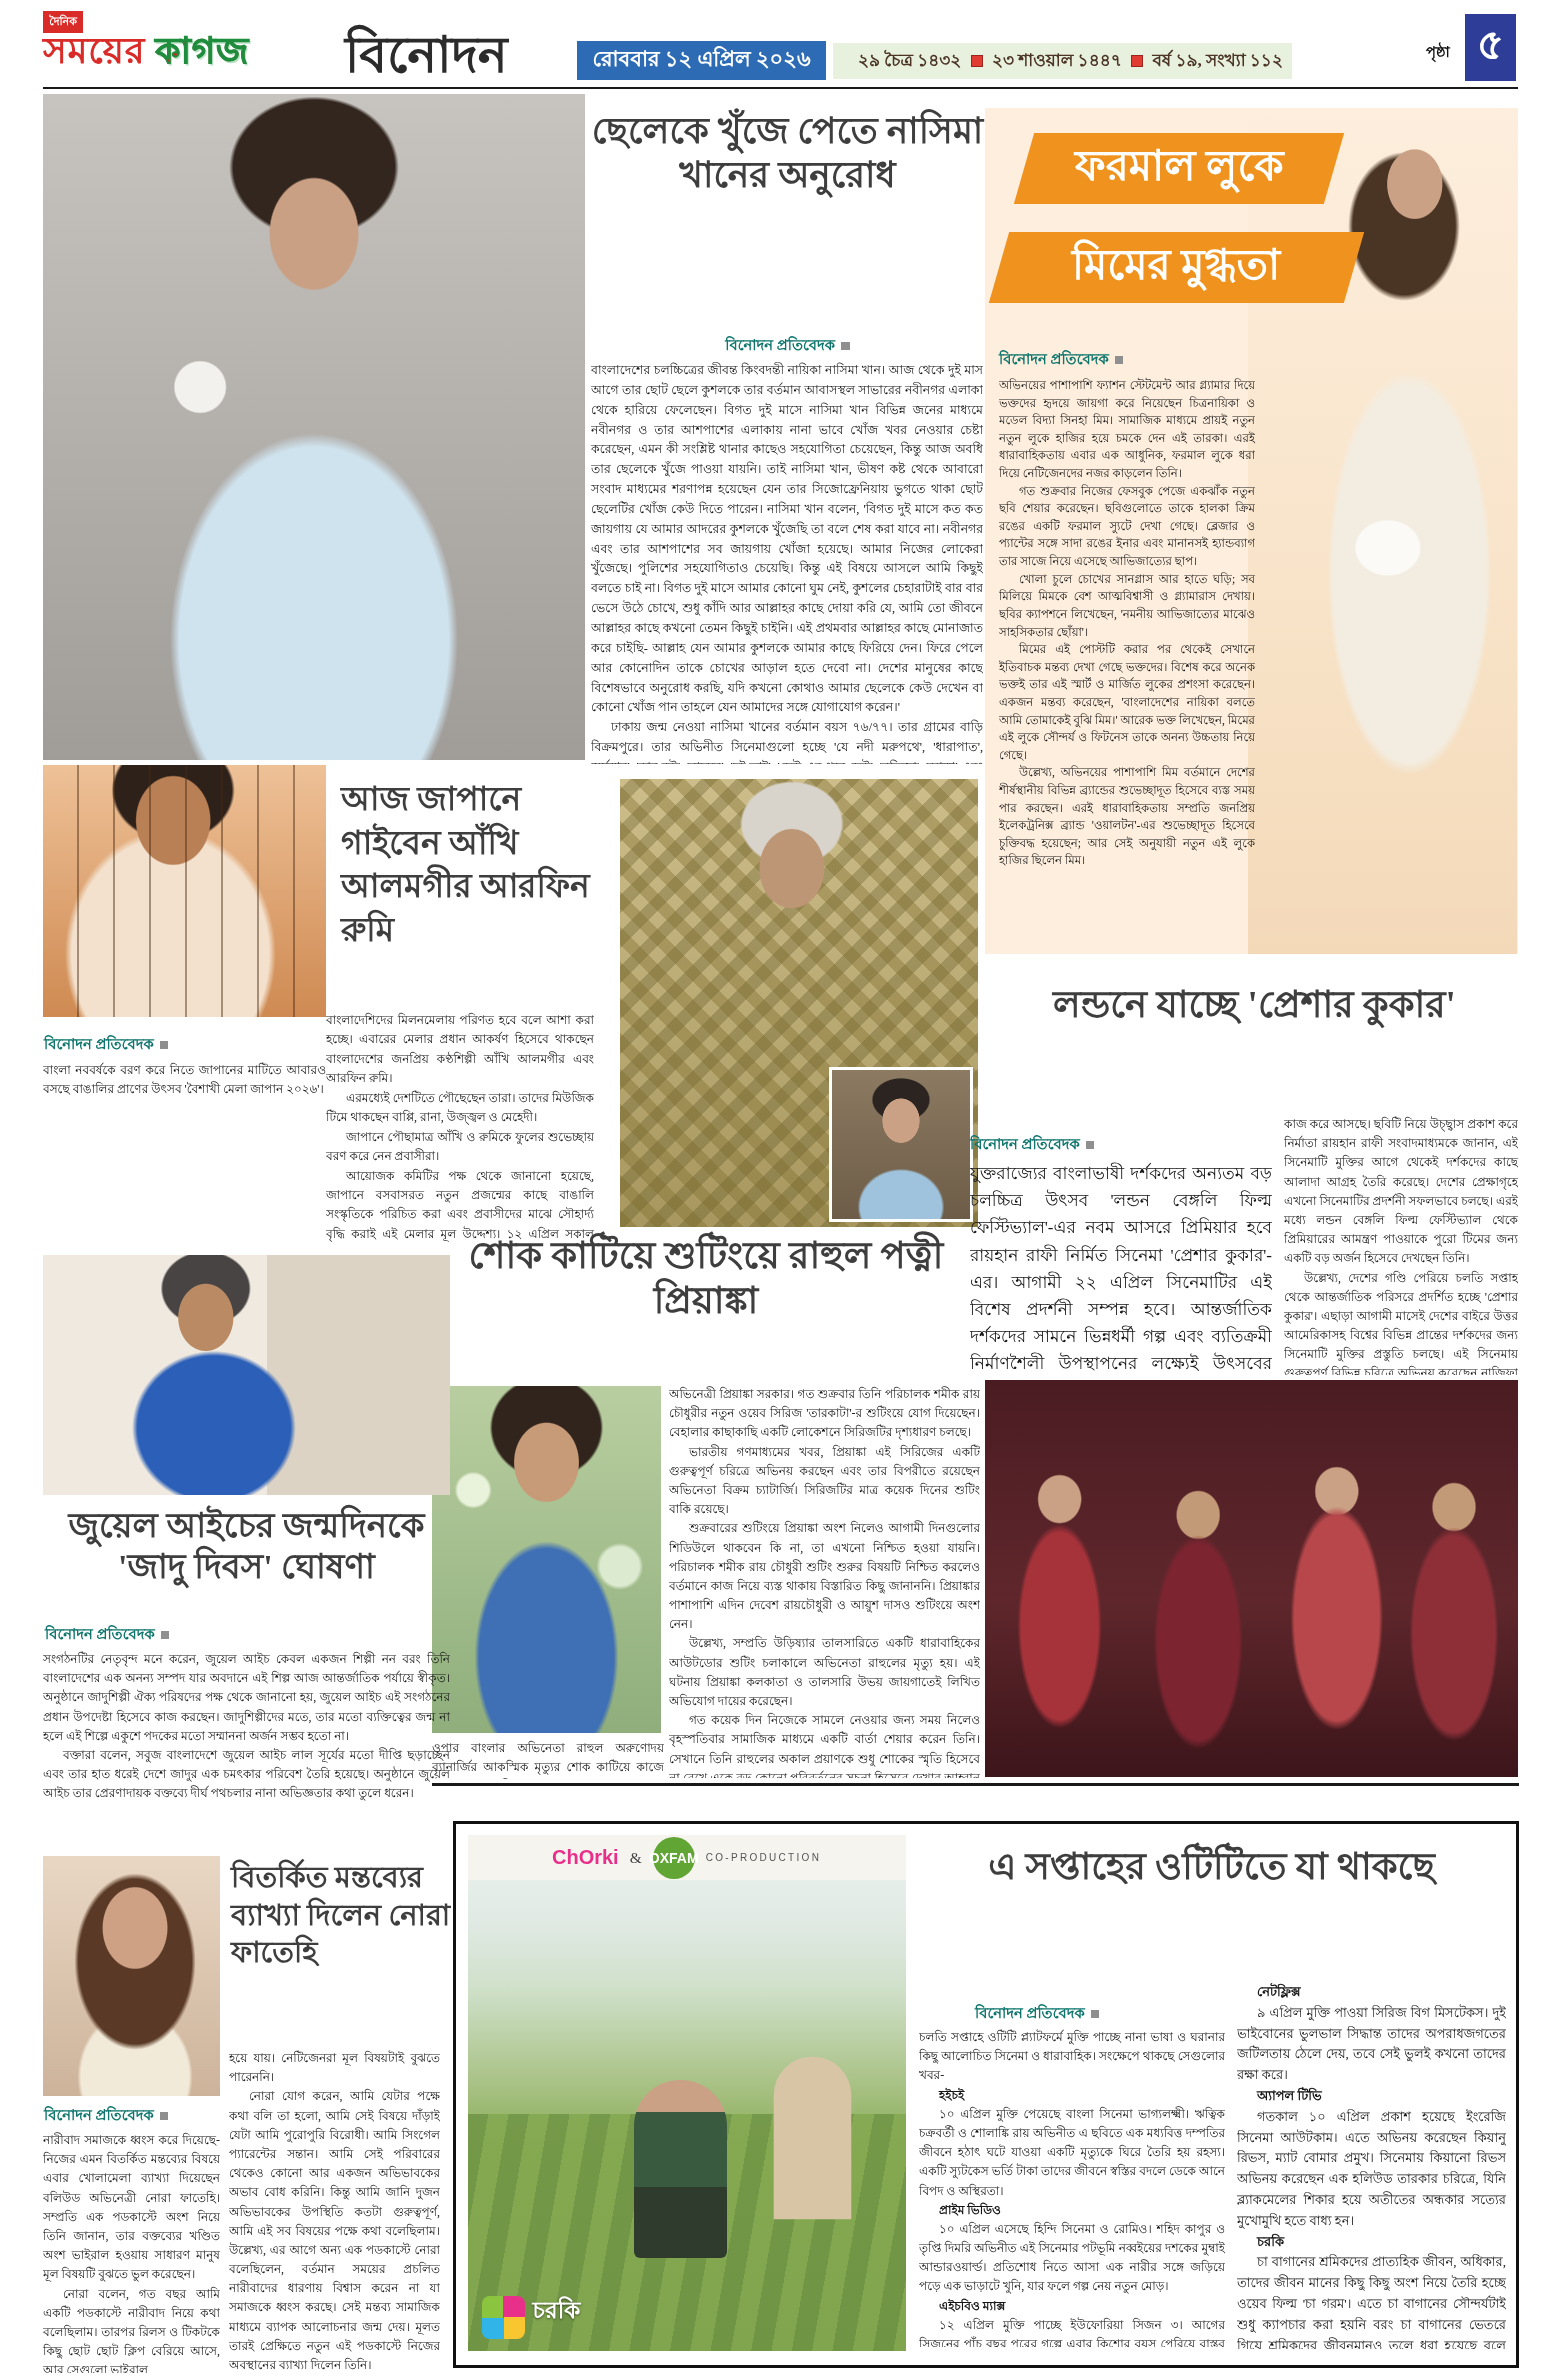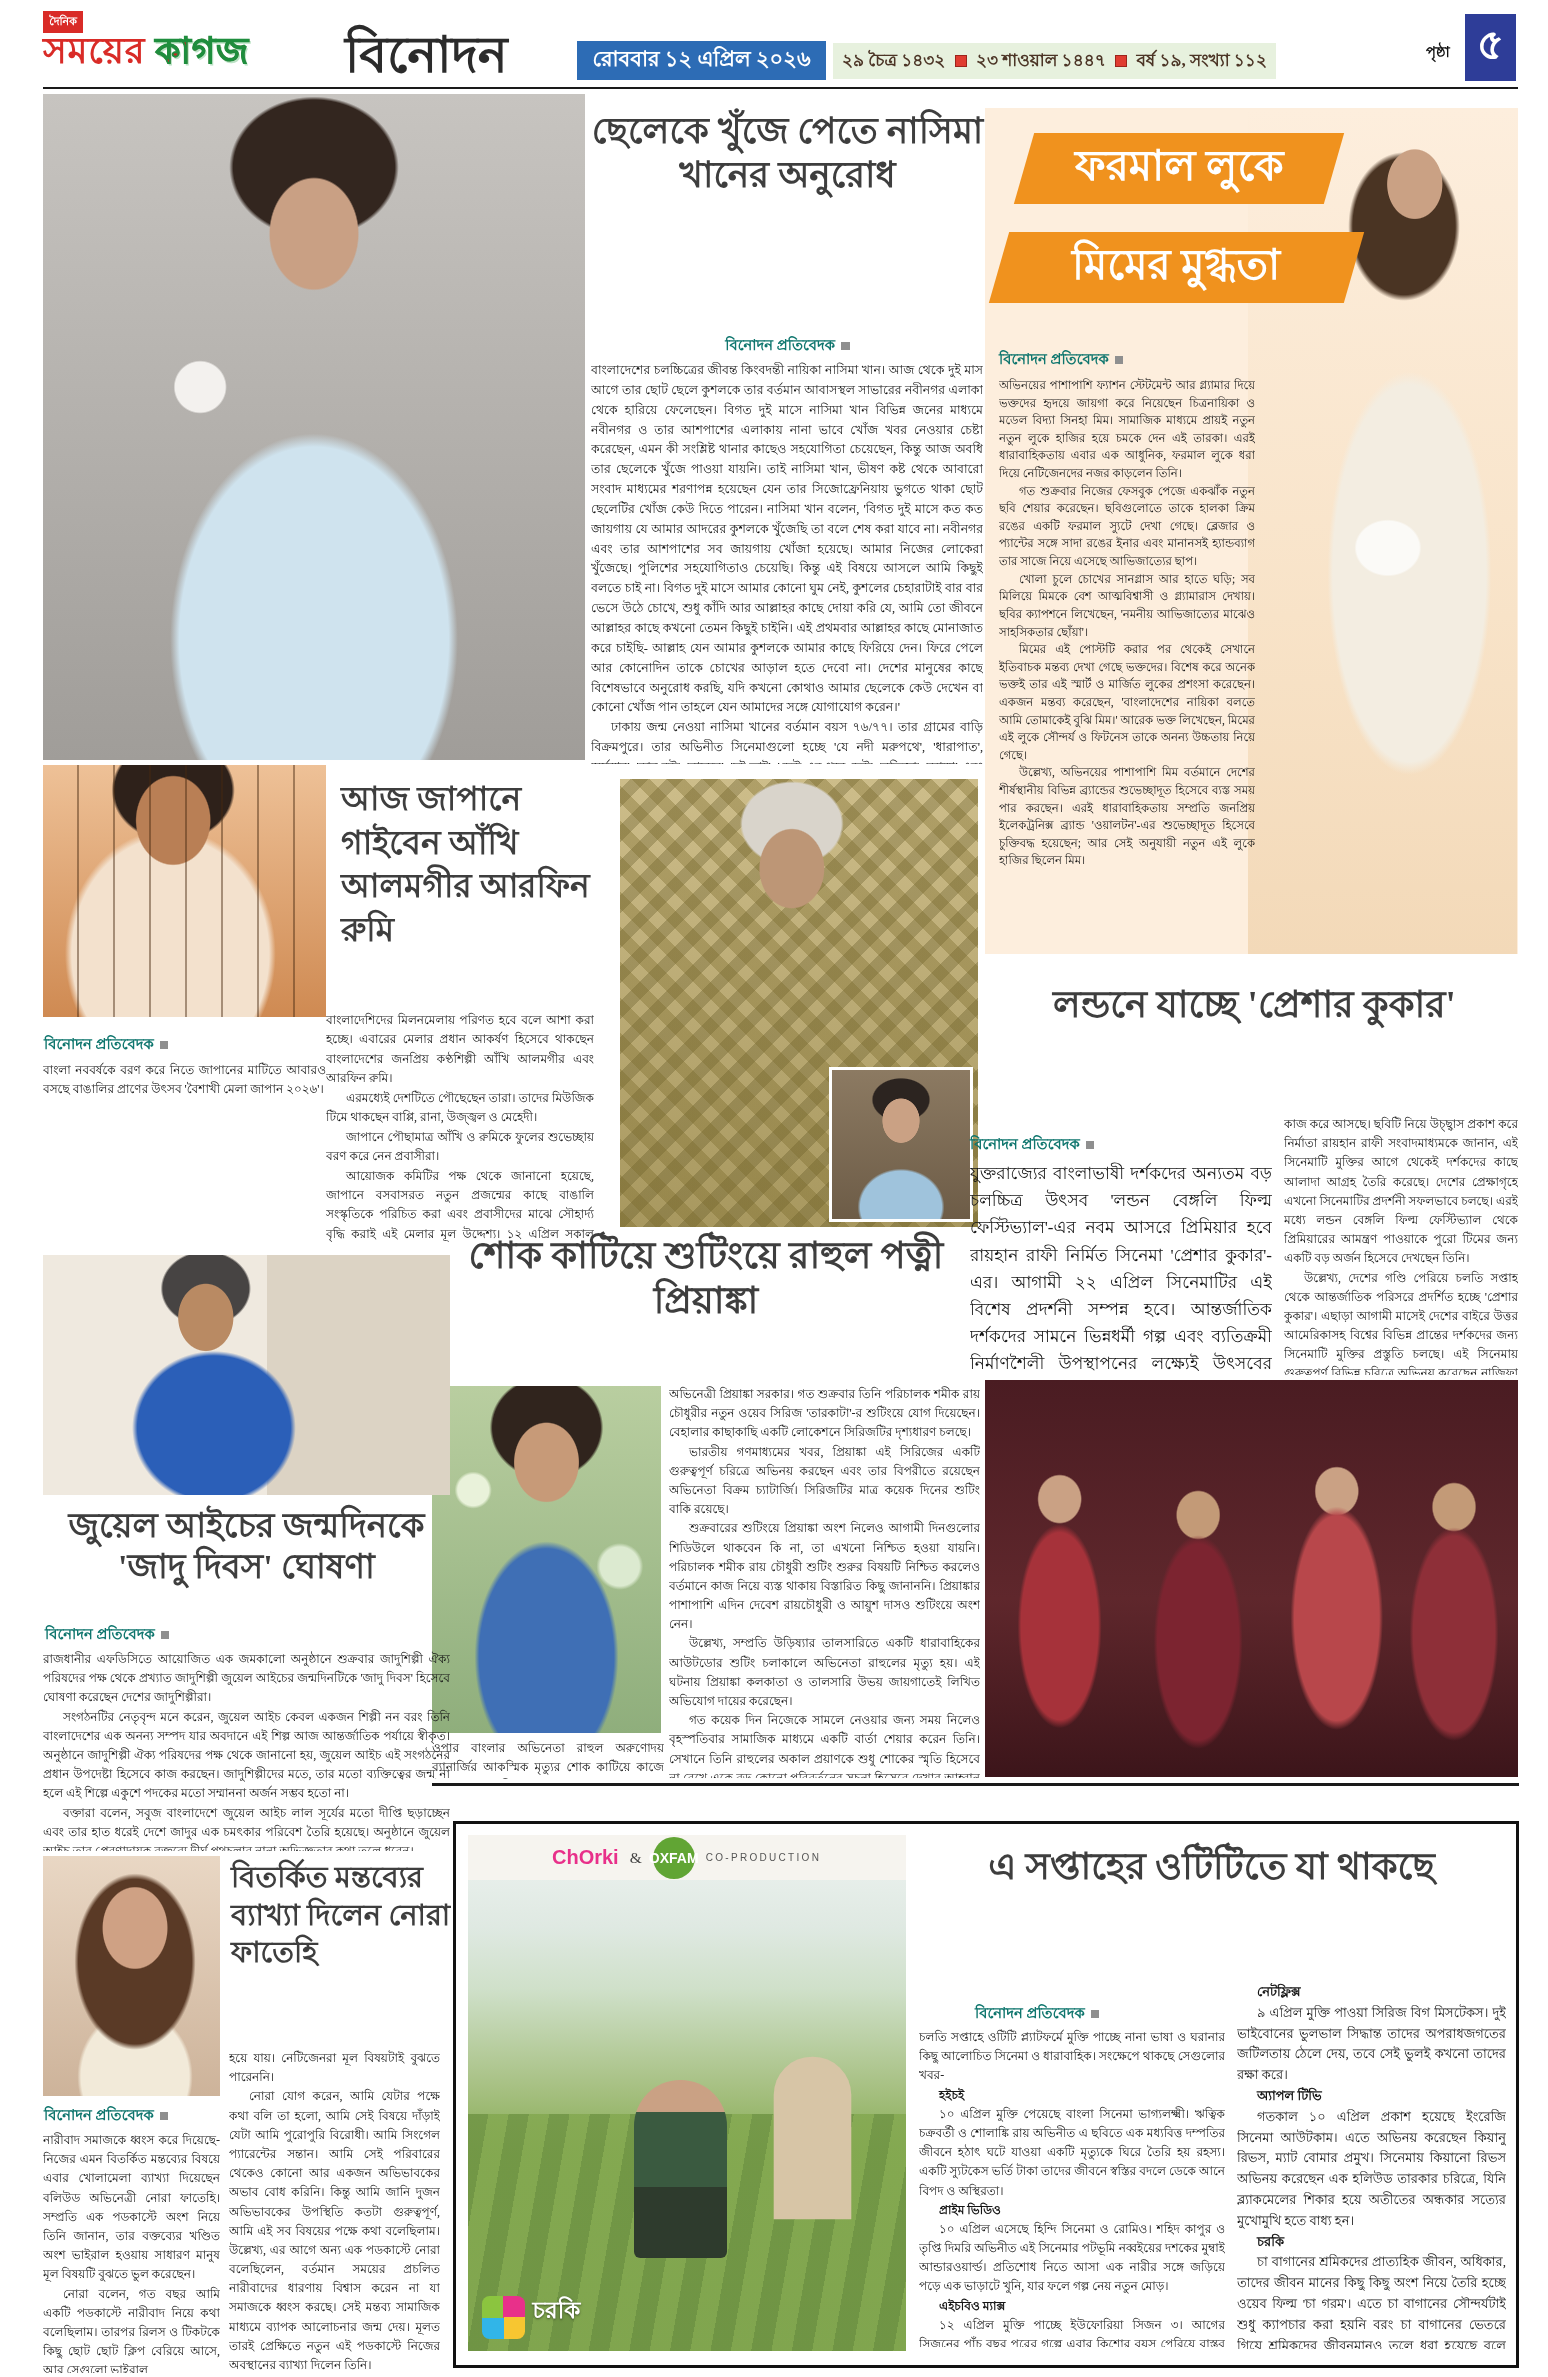--- a/index.html
+++ b/index.html
@@ -15,21 +15,21 @@
   .body-text p + p{text-indent:20px;}
   .body-text .sub{font-weight:bold;text-indent:20px;}
   .photo{position:absolute;overflow:hidden;background:#cfcfcf;}
   .rule-h{position:absolute;background:#1a1a1a;}
   
   .mast-tag{background:#d92b27;color:#fff;font-size:11px;font-weight:bold;padding:1.5px 6.2px;display:inline-block;}
   .mast-main{font-size:36px;font-weight:bold;color:#d92b27;line-height:1.05;letter-spacing:0.8px;}
   .mast-main .w2{color:#c62822;-webkit-text-stroke:0.8px #1e8e3e;text-shadow:1.5px 1.5px 0 #bde3c6;}
   .section-title{font-size:50px;font-weight:bold;color:#2b2b2b;}
   .date-box{background:#2d6cb5;color:#fff;font-weight:bold;font-size:21px;display:flex;align-items:center;justify-content:center;}
-  .cal-box{background:#e7f1de;color:#4c3526;font-weight:bold;font-size:17px;display:flex;align-items:center;justify-content:center;gap:9.3px;}
+  .cal-box{background:#e7f1de;color:#4c3526;font-weight:bold;font-size:17px;display:flex;align-items:center;justify-content:center;gap:9.3px;padding-left:16px;}
   .rsq{display:inline-block;width:10px;height:10px;background:#e03c31;border:0.8px solid #9c241c;}
   .pageno-label{font-size:14.7px;font-weight:bold;color:#111;}
   .pageno-box{background:#2e3d98;color:#fff;font-size:42px;font-weight:bold;display:flex;align-items:center;justify-content:center;}
   
   .peach{background:#fdeedd;}
   .banner{background:#f0921e;transform:skewX(-16deg);display:flex;align-items:center;justify-content:center;}
   .banner .t{transform:skewX(16deg);color:#fff;font-weight:bold;font-size:42px;white-space:nowrap;}
   
   .ott-box{border:3.1px solid #111;background:#fff;}
   
@@ -215,21 +215,20 @@
     <p>কাজ করে আসছে। ছবিটি নিয়ে উচ্ছ্বাস প্রকাশ করে নির্মাতা রায়হান রাফী সংবাদমাধ্যমকে জানান, এই সিনেমাটি মুক্তির আগে থেকেই দর্শকদের কাছে আলাদা আগ্রহ তৈরি করেছে। দেশের প্রেক্ষাগৃহে এখনো সিনেমাটির প্রদর্শনী সফলভাবে চলছে। এরই মধ্যে লন্ডন বেঙ্গলি ফিল্ম ফেস্টিভ্যাল থেকে প্রিমিয়ারের আমন্ত্রণ পাওয়াকে পুরো টিমের জন্য একটি বড় অর্জন হিসেবে দেখছেন তিনি।</p>
     <p>উল্লেখ্য, দেশের গণ্ডি পেরিয়ে চলতি সপ্তাহ থেকে আন্তর্জাতিক পরিসরে প্রদর্শিত হচ্ছে 'প্রেশার কুকার'। এছাড়া আগামী মাসেই দেশের বাইরে উত্তর আমেরিকাসহ বিশ্বের বিভিন্ন প্রান্তের দর্শকদের জন্য সিনেমাটি মুক্তির প্রস্তুতি চলছে। এই সিনেমায় গুরুত্বপূর্ণ বিভিন্ন চরিত্রে অভিনয় করেছেন নাজিফা তুষি, শবনম বুবলী, জিয়াউল রোশান, মারিয়া শান্ত, ফজলুর রহমান বাবু এবং চঞ্চল চৌধুরী।</p>
   </div>
 
   <div class="photo ph-juwel" style="left:43px;top:1255px;width:407px;height:240px;"></div>
   <div class="abs headline center" style="left:43px;top:1505px;width:407px;font-size:34px;">জুয়েল আইচের জন্মদিনকে 'জাদু দিবস' ঘোষণা</div>
   <div class="abs byline" style="left:45px;top:1622px;">
     <span>বিনোদন প্রতিবেদক</span><span class="sq"></span>
   </div>
   <div class="abs body-text" style="left:43px;top:1650px;width:407px;height:201px;font-size:12px;line-height:1.6;">
-    <p>রাজধানীর এফডিসিতে আয়োজিত এক জমকালো অনুষ্ঠানে শুক্রবার জাদুশিল্পী ঐক্য পরিষদের পক্ষ থেকে প্রখ্যাত জাদুশিল্পী জুয়েল আইচের জন্মদিনটিকে 'জাদু দিবস' হিসেবে ঘোষণা করেছেন দেশের জাদুশিল্পীরা।</p>
     <p>সংগঠনটির নেতৃবৃন্দ মনে করেন, জুয়েল আইচ কেবল একজন শিল্পী নন বরং তিনি বাংলাদেশের এক অনন্য সম্পদ যার অবদানে এই শিল্প আজ আন্তর্জাতিক পর্যায়ে স্বীকৃত। অনুষ্ঠানে জাদুশিল্পী ঐক্য পরিষদের পক্ষ থেকে জানানো হয়, জুয়েল আইচ এই সংগঠনের প্রধান উপদেষ্টা হিসেবে কাজ করছেন। জাদুশিল্পীদের মতে, তার মতো ব্যক্তিত্বের জন্ম না হলে এই শিল্পে একুশে পদকের মতো সম্মাননা অর্জন সম্ভব হতো না।</p>
     <p>বক্তারা বলেন, সবুজ বাংলাদেশে জুয়েল আইচ লাল সূর্যের মতো দীপ্তি ছড়াচ্ছেন এবং তার হাত ধরেই দেশে জাদুর এক চমৎকার পরিবেশ তৈরি হয়েছে। অনুষ্ঠানে জুয়েল আইচ তার প্রেরণাদায়ক বক্তব্যে দীর্ঘ পথচলার নানা অভিজ্ঞতার কথা তুলে ধরেন।</p>
   </div>
 
   <div class="photo ph-nora" style="left:43px;top:1856px;width:177px;height:240px;"></div>
   <div class="abs headline" style="left:231px;top:1859px;width:225px;font-size:29px;line-height:1.3;">বিতর্কিত মন্তব্যের ব্যাখ্যা দিলেন নোরা ফাতেহি</div>
   <div class="abs body-text" style="left:229px;top:2049px;width:211px;height:322px;font-size:12px;line-height:1.6;">
     <p>হয়ে যায়। নেটিজেনরা মূল বিষয়টাই বুঝতে পারেননি।</p>
     <p>নোরা যোগ করেন, আমি যেটার পক্ষে কথা বলি তা হলো, আমি সেই বিষয়ে দাঁড়াই যেটা আমি পুরোপুরি বিরোধী। আমি সিংগেল প্যারেন্টের সন্তান। আমি সেই পরিবারের থেকেও কোনো আর একজন অভিভাবকের অভাব বোধ করিনি। কিন্তু আমি জানি দুজন অভিভাবকের উপস্থিতি কতটা গুরুত্বপূর্ণ, আমি এই সব বিষয়ের পক্ষে কথা বলেছিলাম। উল্লেখ্য, এর আগে অন্য এক পডকাস্টে নোরা বলেছিলেন, বর্তমান সময়ের প্রচলিত নারীবাদের ধারণায় বিশ্বাস করেন না যা সমাজকে ধ্বংস করছে। সেই মন্তব্য সামাজিক মাধ্যমে ব্যাপক আলোচনার জন্ম দেয়। মূলত তারই প্রেক্ষিতে নতুন এই পডকাস্টে নিজের অবস্থানের ব্যাখ্যা দিলেন তিনি।</p>
   </div>

